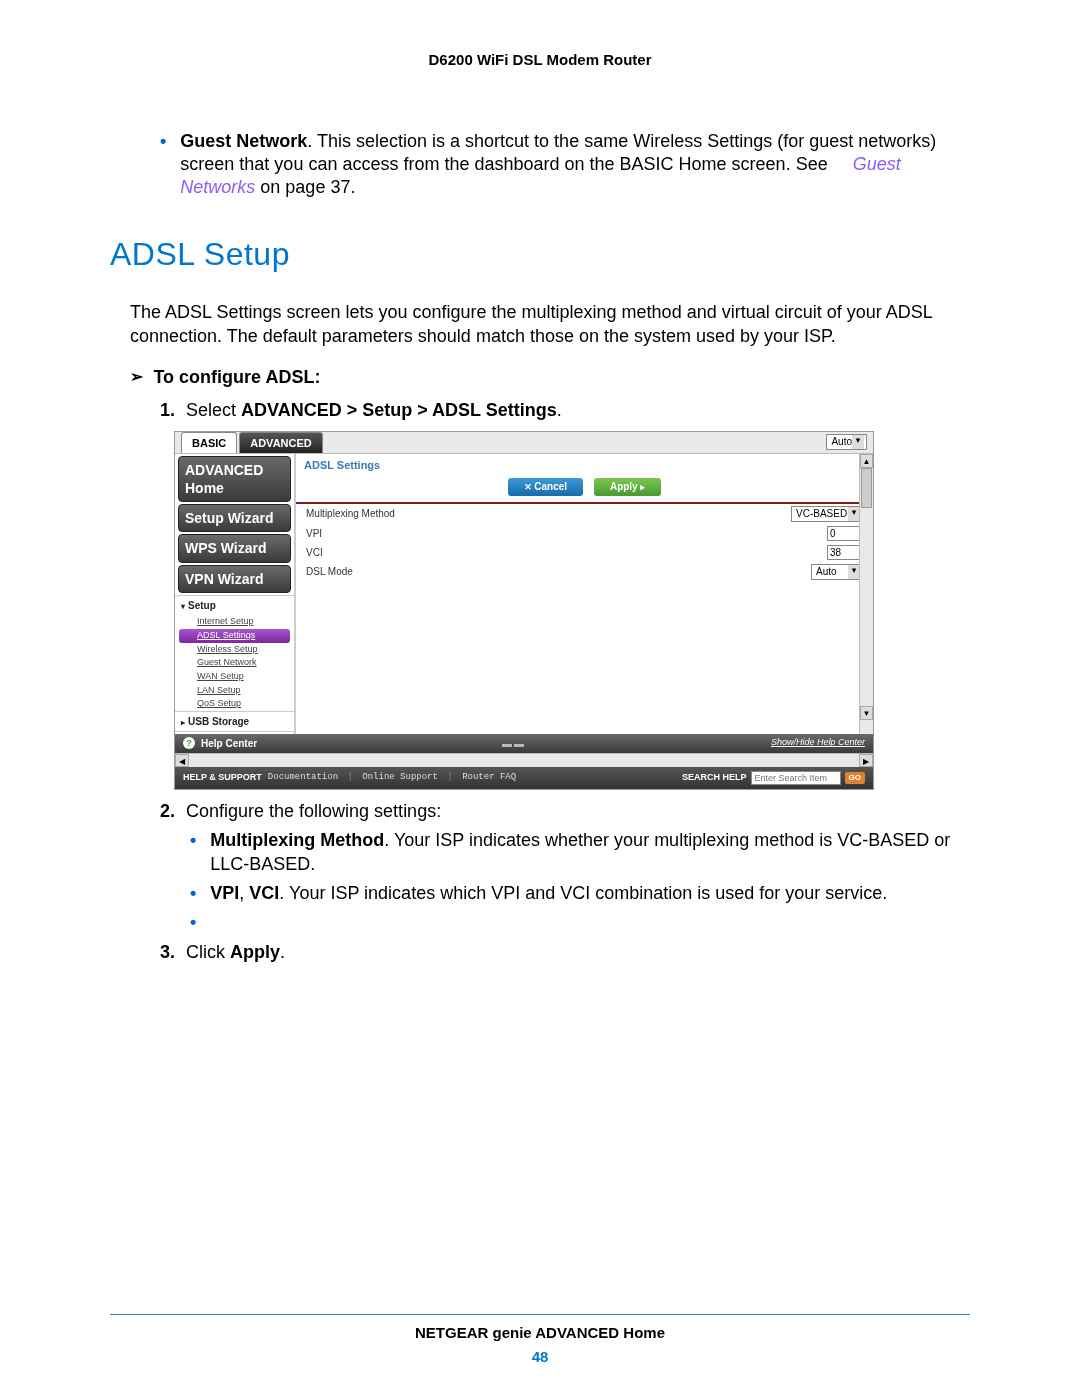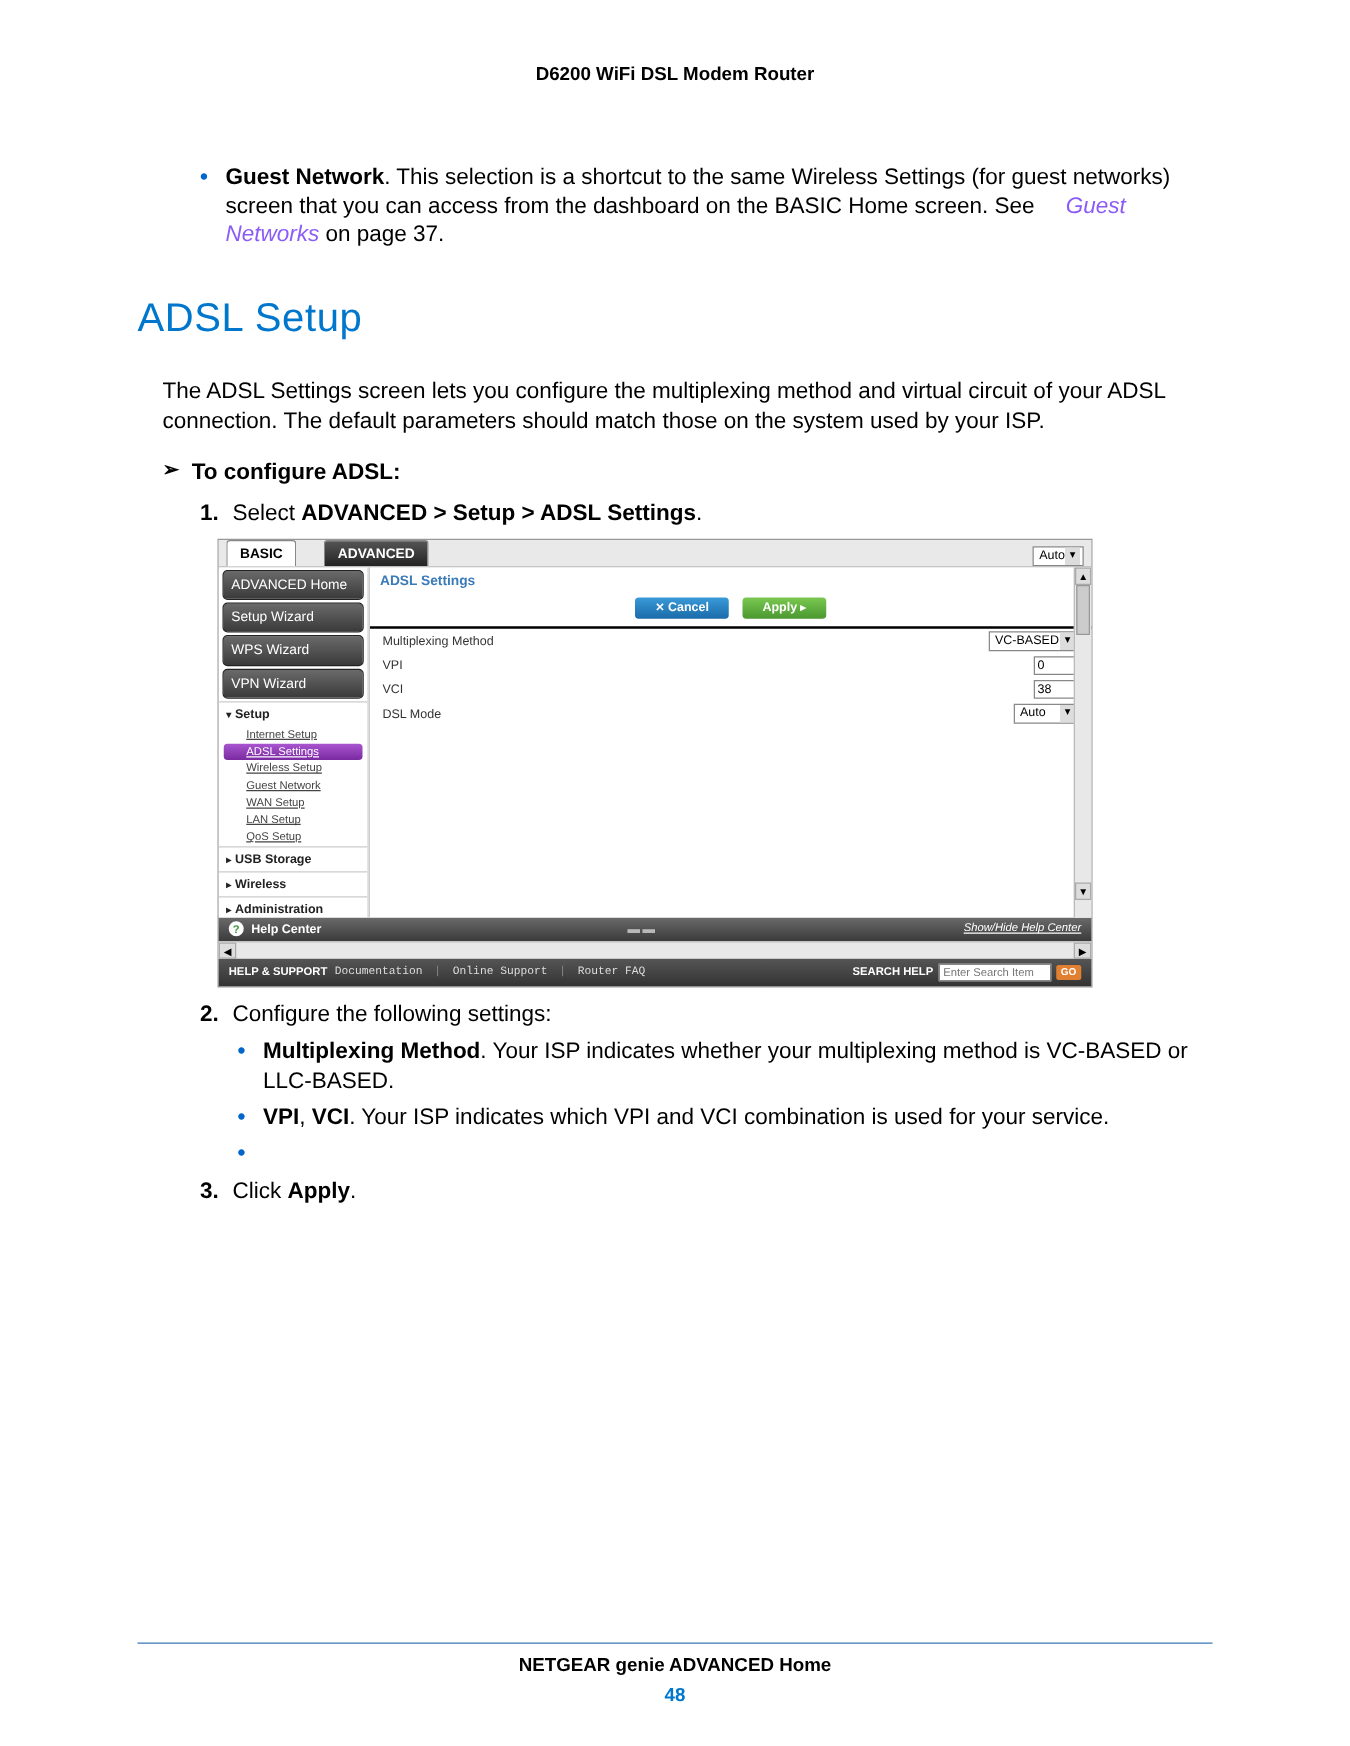--- a/index.html
+++ b/index.html
@@ -66,26 +66,25 @@
   .shot {
     margin: 8px 0 10px 64px;
     border: 1px solid #999;
     width: 700px;
     font-size: 10px;
     font-family: Verdana, Arial, sans-serif;
     background: #fff;
   }
   .shot-top {
     display: flex;
-    align-items: flex-end;
+    align-items: center;
     background: #e9e9e9;
     border-bottom: 1px solid #bbb;
     height: 22px;
     padding: 0 6px;
-    gap: 20px;
   }
   .tab {
     padding: 3px 10px;
     font-weight: bold;
     font-size: 11px;
     border: 1px solid #888;
     border-bottom: none;
     margin-right: 2px;
     border-radius: 3px 3px 0 0;
   }
@@ -100,21 +99,21 @@
     content:"▾"; position:absolute; right:2px; top:0; font-size:9px;
     background:#ddd; width:12px; text-align:center; height:100%;
   }
   .shot-body { display:flex; height: 280px; }
   .sidebar {
     width: 120px; background:#fff; border-right:1px solid #ccc;
     overflow:hidden;
   }
   .side-btn {
     background: linear-gradient(#6a6a6a,#3a3a3a);
-    color:#fff; font-weight:normal; font-size:11px;
+    color:#fff; font-weight:bold; font-size:14px;
     padding:4px 6px; border:1px solid #222; border-radius:4px;
     margin:2px 3px;
   }
   .side-sec {
     font-size:10px; padding:3px 6px; border-top:1px solid #ccc;
     font-weight:bold; color:#222;
   }
   .side-sec .tri { font-size:8px; margin-right:3px; }
   .side-sub {
     font-size:9px; padding:1px 0 1px 22px; color:#444;
@@ -122,21 +121,21 @@
   }
   .side-sub.active {
     background: linear-gradient(#a855d0,#7a2aa0); color:#fff;
     border-radius:3px; margin:0 4px; padding-left:18px;
   }
   .main-pane {
     flex:1; position:relative; background:#fff;
     border-left:1px solid #ccc;
   }
   .pane-title { color:#3a7ab8; font-weight:bold; font-size:11px; padding:4px 8px; }
-  .btn-row { text-align:center; padding:2px 0 6px; border-bottom:2px solid #000000; }
+  .btn-row { text-align:center; padding:2px 0 6px; border-bottom:2px solid #7f1d1d; }
   .pill {
     display:inline-block; color:#fff; font-size:10px; font-weight:bold;
     padding:2px 16px; border-radius:3px; margin:0 4px;
   }
   .pill.cancel { background: linear-gradient(#3a9ad8,#1a6aa8); }
   .pill.cancel::before { content:"✕ "; font-size:9px; }
   .pill.apply { background: linear-gradient(#7ac850,#4a9830); }
   .pill.apply::after { content:" ▸"; font-size:9px; }
   .form-row {
     display:flex; justify-content:space-between; align-items:center;

